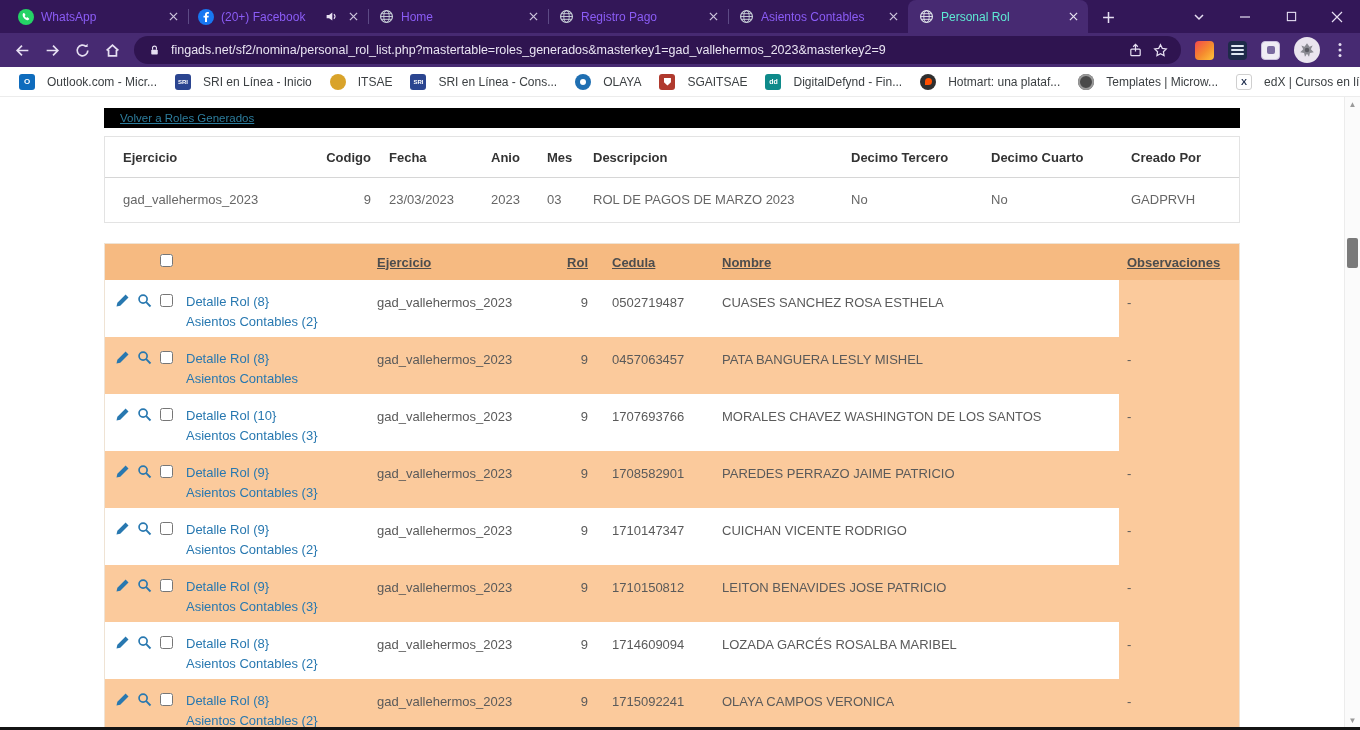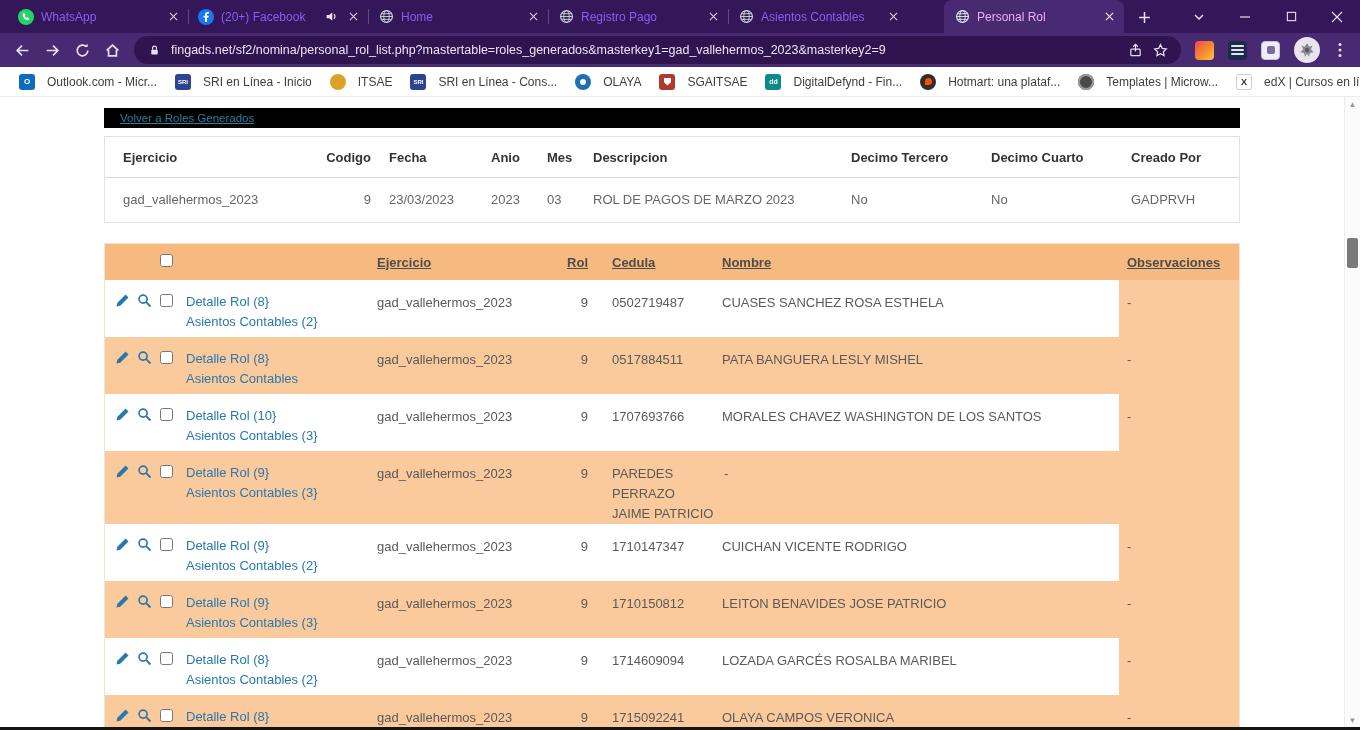--- a/index.html
+++ b/index.html
@@ -6,21 +6,21 @@
   html,body { background:#fff; }
   .window {
     width:1360px; height:730px; position:relative; overflow:hidden;
     font-family:"Liberation Sans", sans-serif; background:#fff;
   }
 
   
   .tabstrip { height:33px; background:#331758; display:flex; align-items:stretch; padding-left:8px; }
   .tab { width:180px; display:flex; align-items:center; gap:7px; padding:0 6px 0 10px; position:relative; color:#8b5cf6; cursor:default; }
   .tab:not(.active)+.tab:not(.active)::before { content:""; position:absolute; left:0; top:9px; height:15px; width:1px; background:#5d4a85; }
-  .tab.active { background:#472a72; border-radius:8px 8px 0 0; color:#f0abfc;margin-left:36px; }
+  .tab.active { background:#472a72; border-radius:8px 8px 0 0; color:#5eead4; }
   .fav { width:16px; height:16px; flex:none; display:grid; place-items:center; }
   .tlabel { flex:1; font-size:12px; white-space:nowrap; overflow:hidden; }
   .tclose { width:17px; height:17px; flex:none; display:grid; place-items:center; border-radius:50%; }
   .tspeaker { width:14px; height:14px; flex:none; display:grid; place-items:center; }
   .newtab { width:28px; height:28px; margin:3px 0 0 6px; display:grid; place-items:center; border-radius:50%; }
   .strip-spacer { flex:1; }
   .winbtn { width:46px; display:grid; place-items:center; color:#e8e2f2; }
 
   
   .toolbar { height:34px; background:#472a72; display:flex; align-items:center; padding:0 8px; gap:2px; }
@@ -424,21 +424,21 @@
                   </svg>
                 </span>
               </div>
               <div class="c-check"><input type="checkbox" style=""></div>
               <div class="c-links">
                 <a class="dlink">Detalle Rol (8}</a>
                 <a class="dlink">Asientos Contables</a>
               </div>
               <div class="c-ej">gad_vallehermos_2023</div>
               <div class="c-rol">9</div>
-              <div class="c-ced">0517884511</div>
+              <div class="c-ced">0457063457</div>
               <div class="c-nom">PATA BANGUERA LESLY MISHEL</div>
               <div class="c-obs">-</div>
             </div>
 
             <div class="d-grid drow">
               <div class="c-icons">
                 <span class="rowicon">
                   <svg width="15" height="15" viewBox="0 0 16 16">
                     <path d="M11.3 1.6l3.1 3.1L5.6 13.5l-4 .9.9-4z" fill="#2878b0"></path>
                   </svg>
@@ -476,20 +476,21 @@
                   </svg>
                 </span>
               </div>
               <div class="c-check"><input type="checkbox" style=""></div>
               <div class="c-links">
                 <a class="dlink">Detalle Rol (9}</a>
                 <a class="dlink">Asientos Contables (3}</a>
               </div>
               <div class="c-ej">gad_vallehermos_2023</div>
               <div class="c-rol">9</div>
+              <div class="c-ced">1708582901</div>
               <div class="c-nom">PAREDES PERRAZO JAIME PATRICIO</div>
               <div class="c-obs">-</div>
             </div>
 
             <div class="d-grid drow">
               <div class="c-icons">
                 <span class="rowicon">
                   <svg width="15" height="15" viewBox="0 0 16 16">
                     <path d="M11.3 1.6l3.1 3.1L5.6 13.5l-4 .9.9-4z" fill="#2878b0"></path>
                   </svg>

